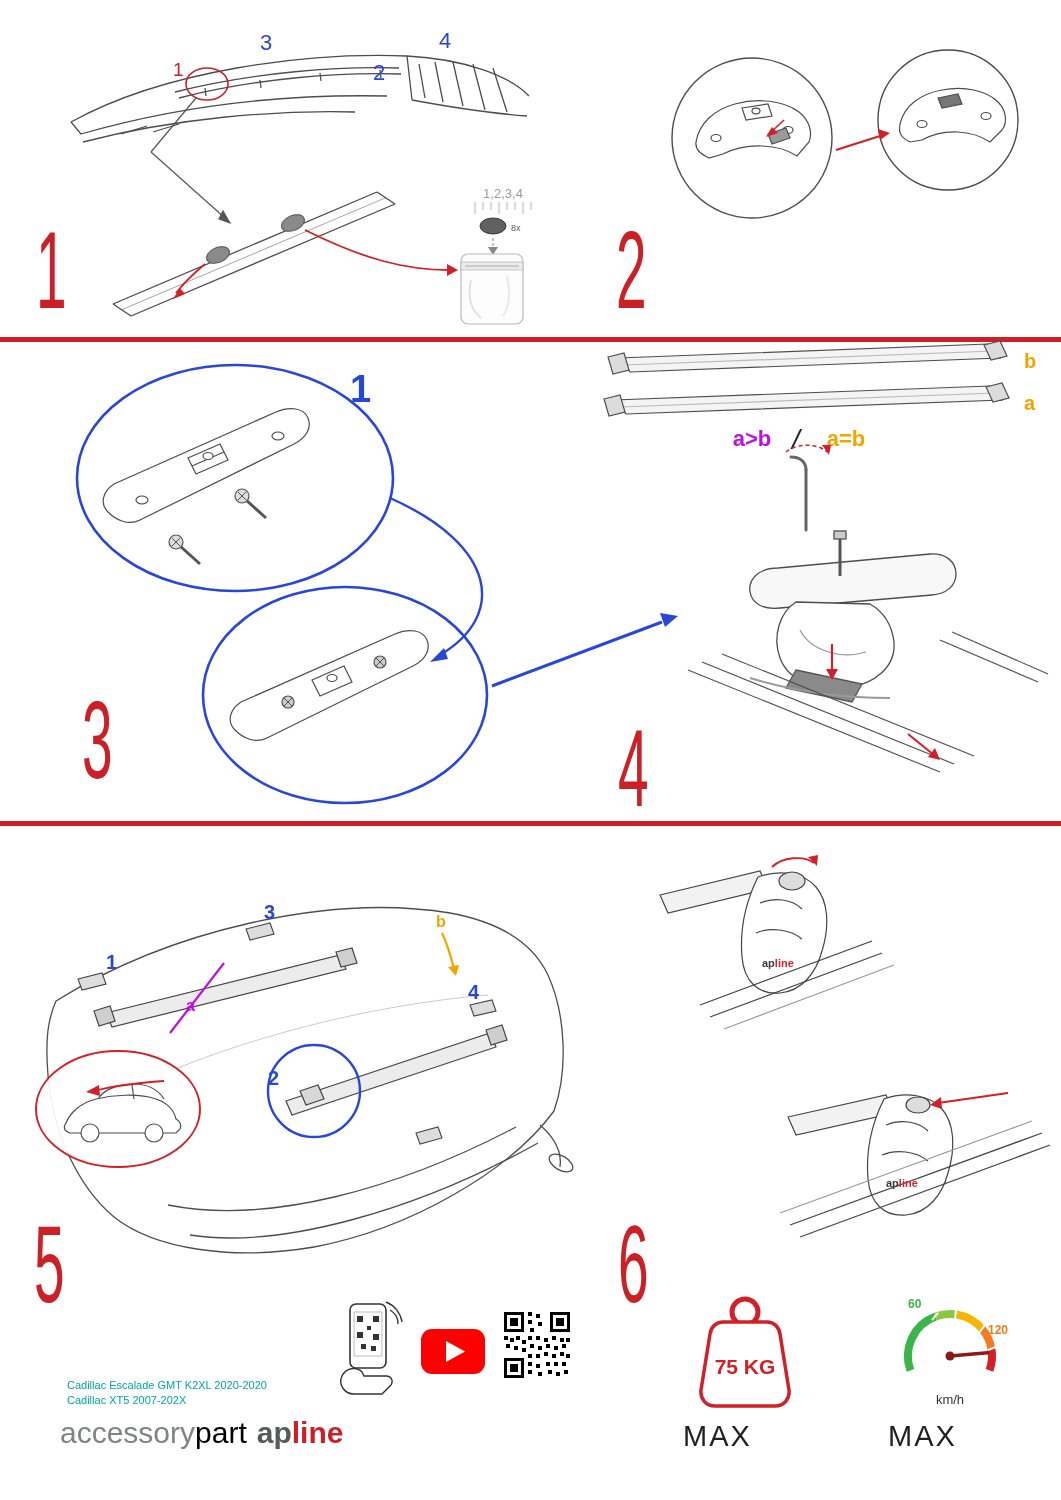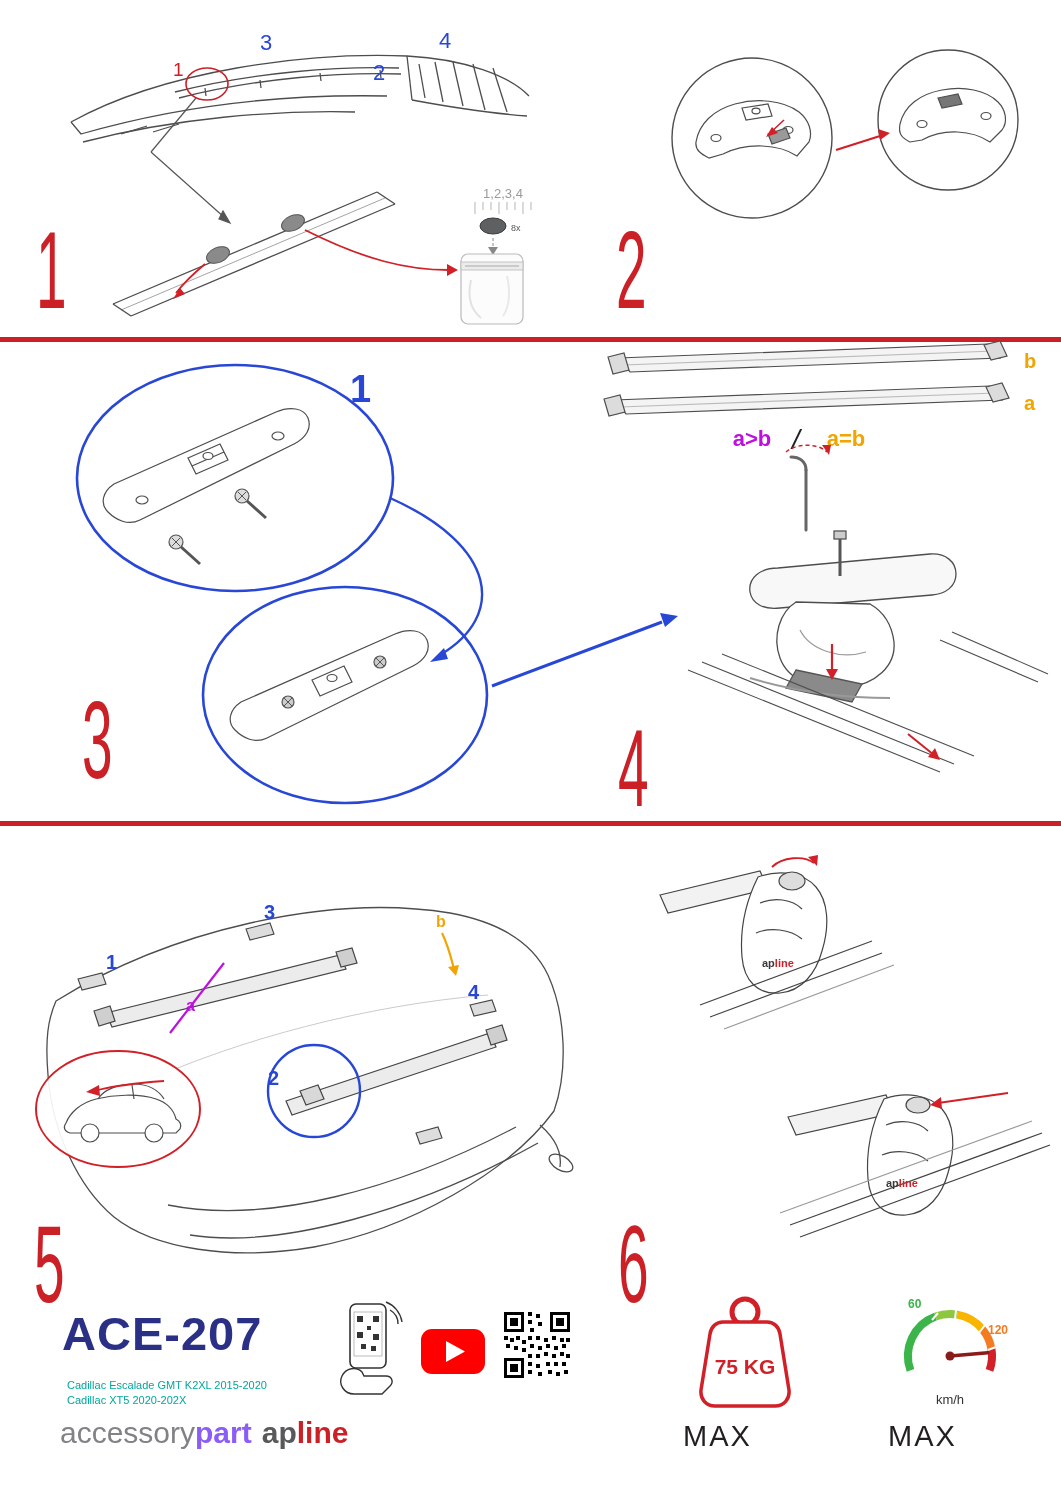--- a/index.html
+++ b/index.html
@@ -10,21 +10,21 @@
     position:absolute;color:#cc2027;font-size:110px;font-weight:400;line-height:0.8;
     transform:scaleX(0.5);transform-origin:0 0;letter-spacing:0;
   }
   .divider{position:absolute;left:0;width:1061px;height:5px;background:#cc2027;}
   svg text{font-family:"Liberation Sans",sans-serif;}
   .model-title{position:absolute;left:62px;top:1306px;font-size:47px;font-weight:600;
     color:#2b3087;letter-spacing:1px;}
   .compat{position:absolute;left:67px;top:1378px;font-size:11px;line-height:1.35;color:#00a79d;}
   .brandline{position:absolute;left:60px;top:1416px;font-size:30px;letter-spacing:0;}
   .brandline .b-accessory{color:#808285;font-weight:400;margin-top:16px;}
-  .brandline .b-part{color:#8b5cf6;font-weight:700;}
+  .brandline .b-part{color:#000000;font-weight:400;}
   .brandline .b-ap{color:#58595b;font-weight:700;margin-left:10px;}
   .brandline .b-line{color:#cc2027;font-weight:700;}
   .max-label{position:absolute;text-align:left;font-size:29px;font-weight:500;
     color:#231f20;letter-spacing:2px;}
 </style>
 </head>
 <body>
 
 <div id="page">
 
@@ -303,25 +303,24 @@
       <ellipse cx="278" cy="272" rx="12" ry="8" fill="#ddd"></ellipse>
       <path d="M150,392 L402,300"></path>
       <path d="M160,404 L410,312"></path>
       <path d="M140,380 L392,288" stroke="#9a9a9a"></path>
     </g>
     <path d="M368,260 L298,270" stroke="#d12027" stroke-width="1.8" fill="none"></path>
     <polygon points="290,272 301,264 302,276" fill="#d12027"></polygon>
     <text x="246" y="354" font-size="11" font-weight="bold"><tspan fill="#3a3a3a">ap</tspan><tspan fill="#d12027">line</tspan></text>
   </svg>
 
-  <div class="model-title">ACE-207</div>
 
   <div class="compat">
-    <div>Cadillac Escalade GMT K2XL 2015-2020</div>
-    <div>Cadillac XT5 2020-202X</div>
+    <div>Cadillac Escalade GMT K2XL 2020-2020</div>
+    <div>Cadillac XT5 2007-202X</div>
   </div>
 
   <div class="brandline"><span class="b-accessory">accessory</span><span class="b-part">part</span><span class="b-ap">ap</span><span class="b-line">line</span></div>
 
   <svg class="abs" style="left:328px;top:1300px;" width="76" height="96" viewBox="0 0 76 96">
     <rect x="22" y="4" width="36" height="64" rx="6" fill="#fff" stroke="#333" stroke-width="1.6"></rect>
     <rect x="26" y="12" width="28" height="44" fill="#fff" stroke="#aaa" stroke-width="0.8"></rect>
     <g fill="#333">
       <rect x="29" y="16" width="6" height="6"></rect>
         <rect x="45" y="16" width="6" height="6"></rect>

